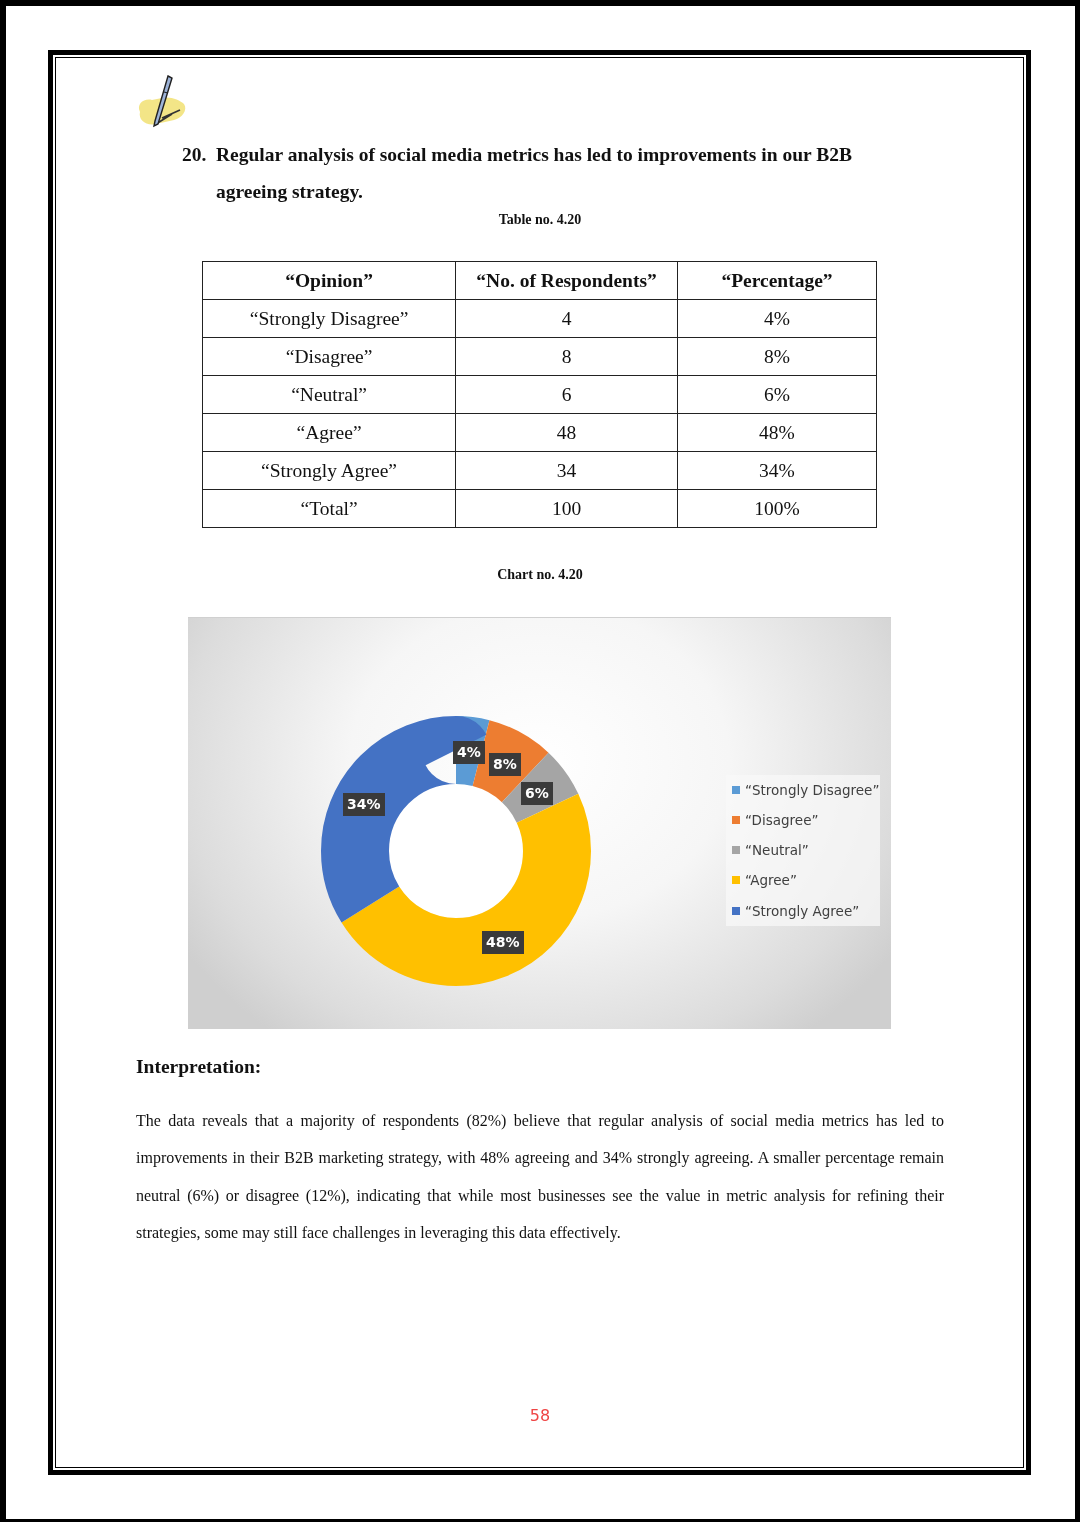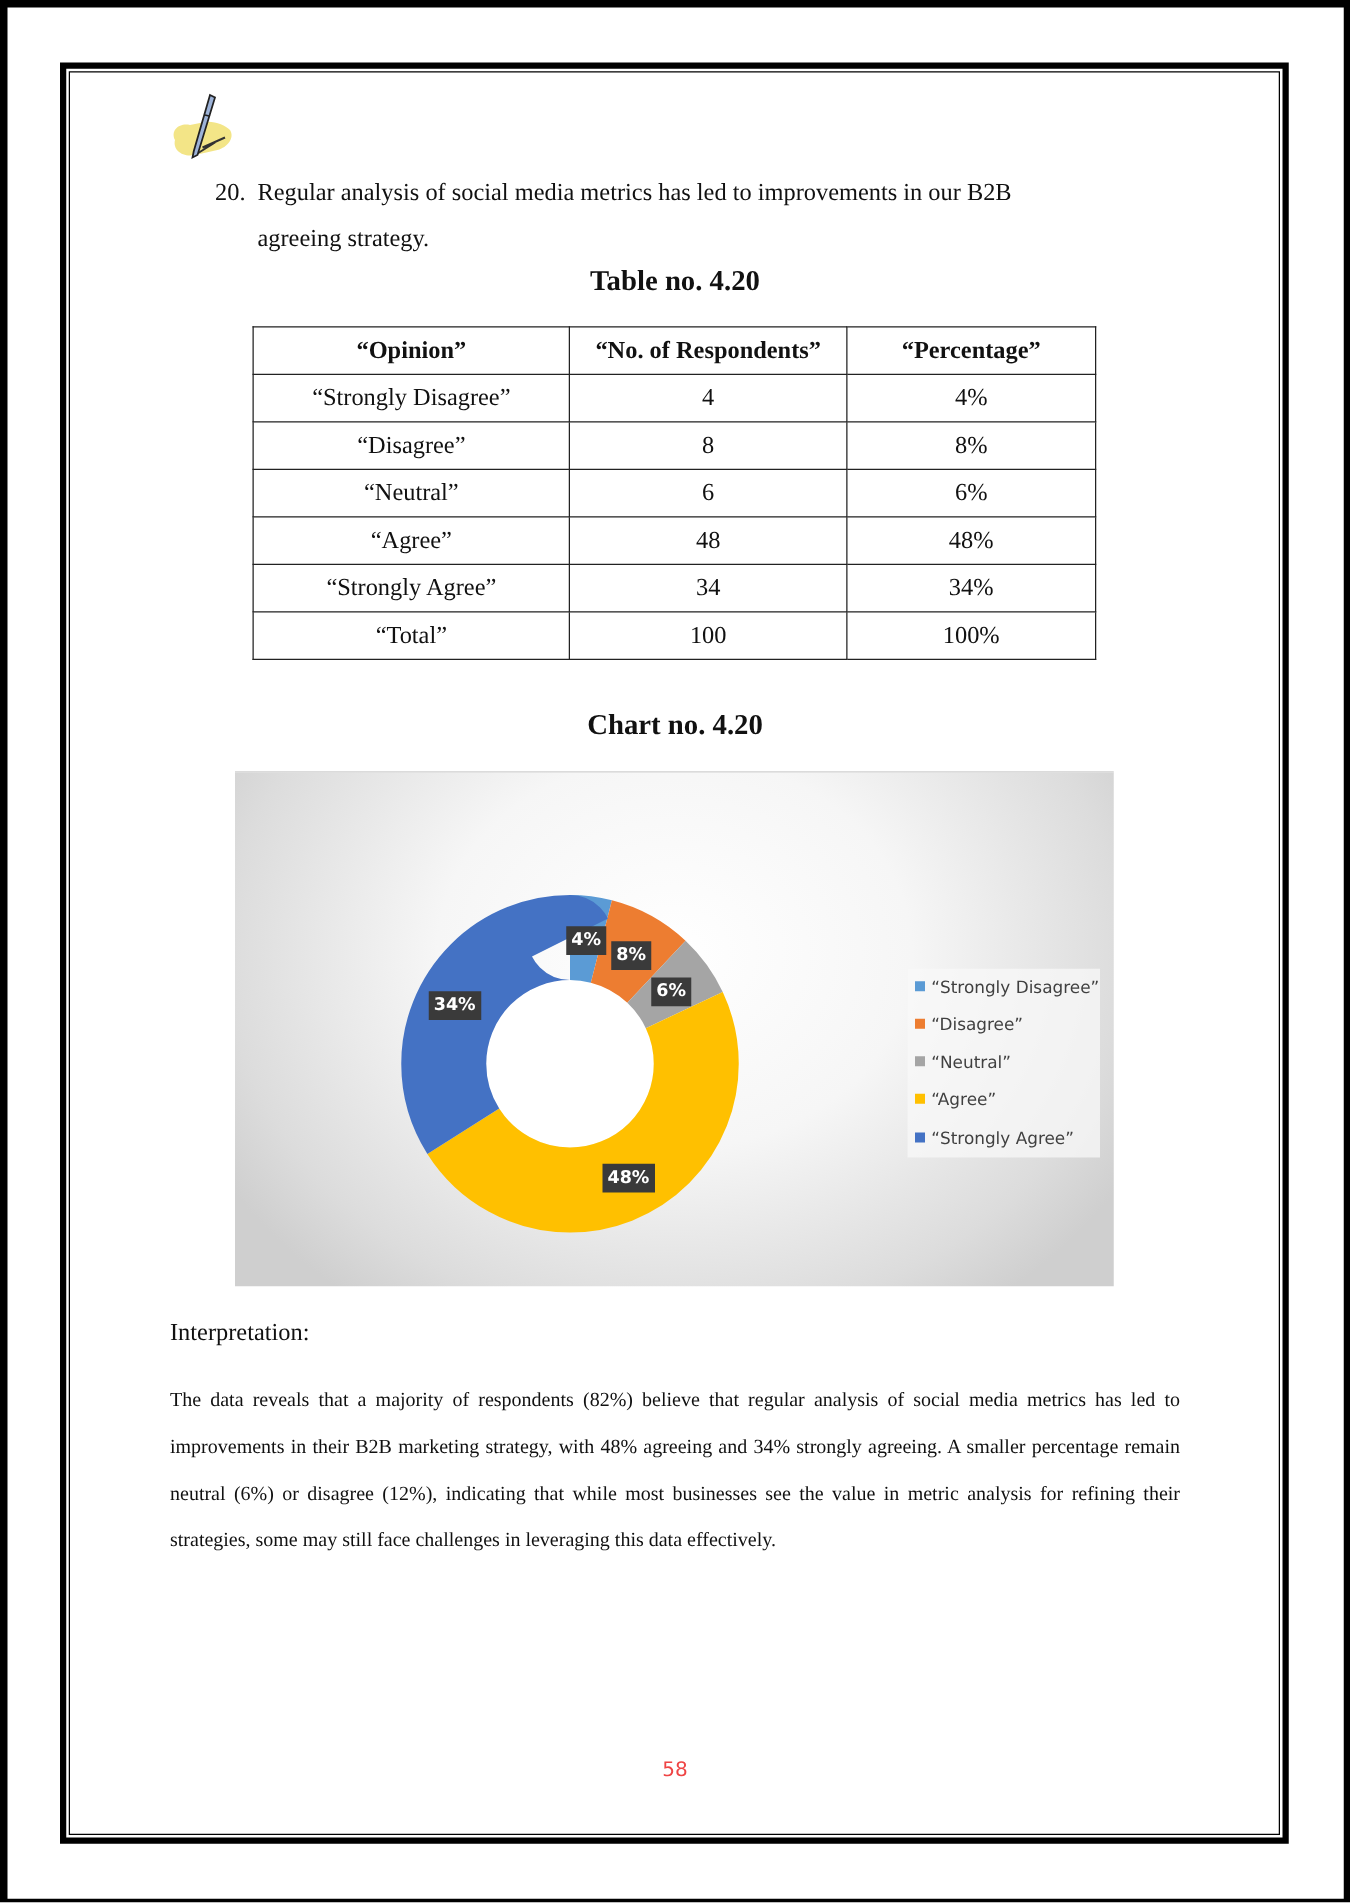--- a/index.html
+++ b/index.html
@@ -19,29 +19,29 @@
   .page-border-outer {
     position: absolute; left: 48px; top: 50px; width: 983px; height: 1425px;
     box-sizing: border-box; border: 5px solid #000;
   }
   .page-border-inner {
     position: absolute; left: 55px; top: 57px; width: 969px; height: 1411px;
     box-sizing: border-box; border: 1.5px solid #000;
   }
   .pen-icon { position: absolute; left: 134px; top: 74px; width: 64px; height: 62px; }
   .question {
-    position: absolute; left: 172px; top: 136px; width: 780px;
-    font-weight: normal; font-size: 19.5px; line-height: 37px;
+    position: absolute; left: 182px; top: 136px; width: 780px;
+    font-weight: bold; font-size: 19.5px; line-height: 37px;
     text-align: justify; text-align-last: left;
   }
   .question .num { display: inline-block; width: 34px; }
   .question .line2 { padding-left: 34px; }
   .caption {
     position: absolute; left: 0; width: 1080px; text-align: center;
-    font-weight: bold; font-size: 23px;
+    font-weight: bold; font-size: 14px;
   }
   table.data-table {
     position: absolute; left: 202px; top: 261px; width: 675px;
     border-collapse: collapse; font-size: 19.5px; border-radius: 21px;
   }
   table.data-table td, table.data-table th {
     border: 1.3px solid #222; height: 37px; padding: 0; text-align: center;
     vertical-align: middle;
   }
   table.data-table th { font-weight: bold; }
@@ -68,21 +68,21 @@
   .legend-item {
     position: absolute; left: 6px; height: 18px;
     font-family: "DejaVu Sans", sans-serif; font-size: 13.5px; color: #404040;
     white-space: nowrap; line-height: 18px;
   }
   .legend-swatch {
     display: inline-block; width: 8px; height: 8px; margin-right: 5px;
     vertical-align: 1px;
   }
   .interp-heading {
-    position: absolute; left: 136px; top: 1056px; font-weight: normal; font-size: 19.5px;
+    position: absolute; left: 136px; top: 1056px; font-weight: bold; font-size: 19.5px;
   }
   .interp-text {
     position: absolute; left: 136px; top: 1102px; width: 808px;
     font-size: 16px; line-height: 37.3px; text-align: justify;
   }
   .page-number {
     position: absolute; left: 0; top: 1406px; width: 1080px; text-align: center;
     font-family: "DejaVu Sans", sans-serif; font-size: 16px; color: #ef4444;
   }
 </style>

